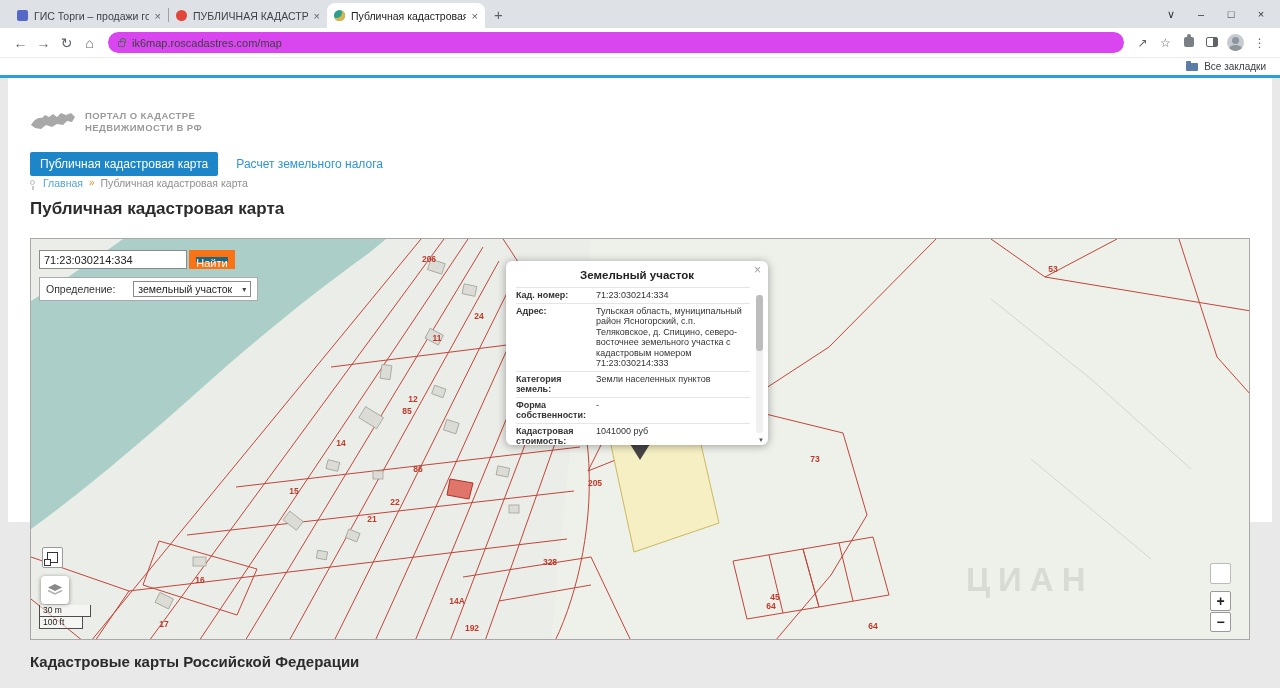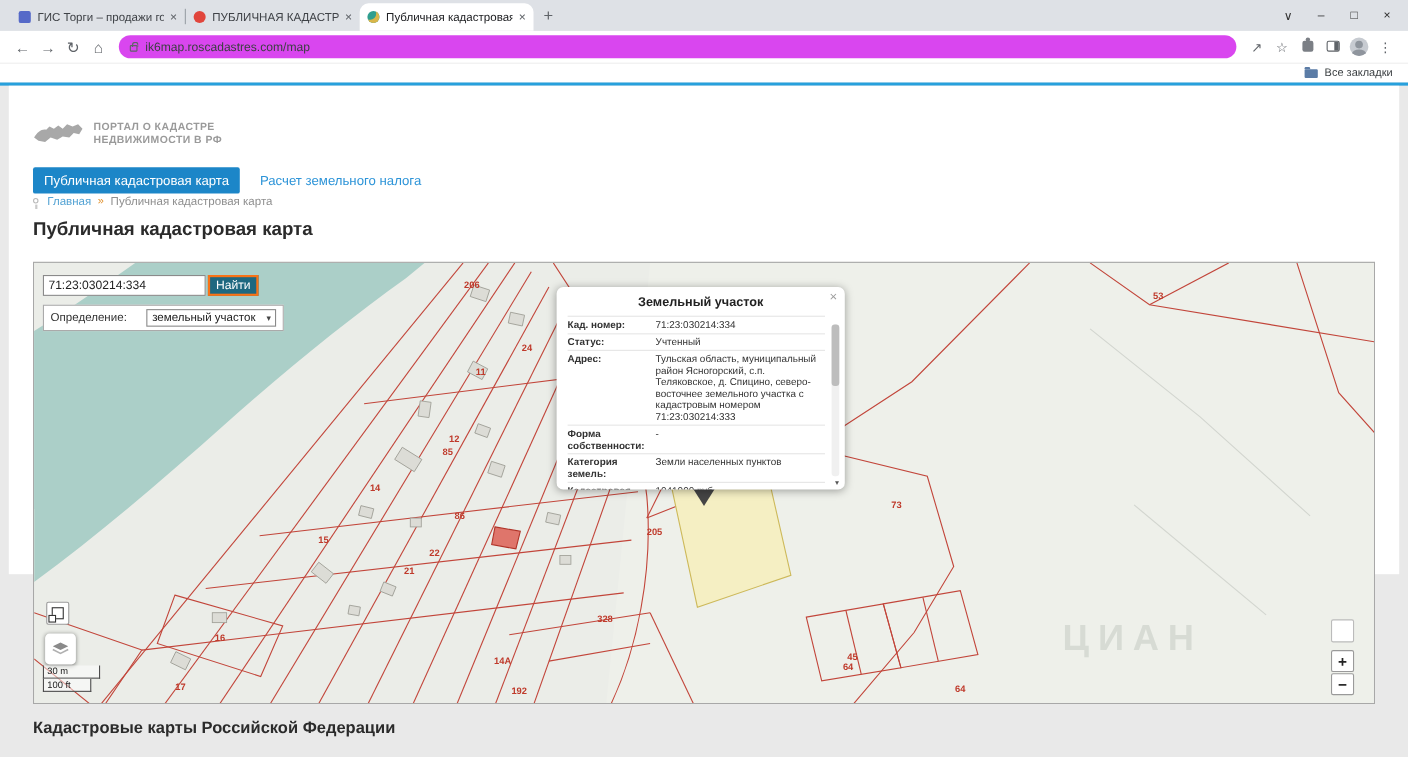--- a/index.html
+++ b/index.html
@@ -56,21 +56,21 @@
 
   
   .map{position:relative;width:1220px;height:402px;border:1px solid #a8a8a8;margin-top:19px;background:#ebede7;overflow:hidden}
   .map-svg{position:absolute;left:0;top:0}
   #parcel-layer{position:absolute;inset:0;pointer-events:none}
   .parcel-label{position:absolute;font-size:8.5px;font-weight:bold;color:#bf3a2b;transform:translate(-50%,-50%);white-space:nowrap}
   .watermark{position:absolute;left:935px;top:322px;font-size:33px;font-weight:bold;letter-spacing:8px;color:#bcc3bb;opacity:.45}
 
   .search-panel{position:absolute;left:8px;top:11px;display:flex;gap:2px;z-index:4}
   .search-input{width:148px;height:19px;border:1px solid #8a8a8a;font-size:11px;padding:1px 4px;color:#222;background:#fff}
-  .search-btn{width:46px;height:19px;background:#1e6880;border:2px solid #f97316;color:#fff;font-size:11px}
+  .search-btn{width:46px;height:19px;background:#1e6880;border:7px solid #f97316;color:#fff;font-size:11px}
   .def-panel{position:absolute;left:8px;top:38px;background:#fff;border:1px solid #aaa;padding:3px 6px;font-size:10.5px;color:#333;display:flex;align-items:center;gap:18px;z-index:4}
   .fakesel{border:1px solid #8a8a8a;padding:1px 4px;display:flex;align-items:center;gap:10px;font-size:10.5px;color:#222;background:#fff}
   .fakesel .caret{font-size:8px;color:#444}
   .compass{position:absolute;left:197px;top:46px;width:13px;height:13px;border:2px solid #2e2e2e;border-radius:50%;z-index:3}
   .compass:after{content:"";position:absolute;left:3px;top:3px;width:3px;height:3px;background:#2e2e2e;border-radius:50%}
 
   .mbtn{position:absolute;background:#fff;border:1px solid #9a9a9a;display:flex;align-items:center;justify-content:center;z-index:4;border-radius:2px}
   #btn-overview{left:11px;top:308px;width:21px;height:21px}
   .ov-outer{width:11px;height:11px;border:1.5px solid #333;position:relative}
   .ov-inner{position:absolute;left:-4px;bottom:-4px;width:7px;height:7px;background:#fff;border:1.5px solid #333}
@@ -310,34 +310,30 @@
 
     <div class="popup">
       <span class="popup-close">×</span>
       <div class="popup-title">Земельный участок</div>
       <div class="popup-rows">
         <div class="prow">
           <span class="pl">Кад. номер:</span>
           <span class="pv">71:23:030214:334</span>
         </div>
         <div class="prow">
-          <span class="pl">Статус:</span>
-          <span class="pv">Учтенный</span>
-        </div>
-        <div class="prow">
           <span class="pl">Адрес:</span>
           <span class="pv">Тульская область, муниципальный район Ясногорский, с.п. Теляковское, д. Спицино, северо-восточнее земельного участка с кадастровым номером 71:23:030214:333</span>
         </div>
         <div class="prow">
+          <span class="pl">Категория земель:</span>
+          <span class="pv">Земли населенных пунктов</span>
+        </div>
+        <div class="prow">
           <span class="pl">Форма собственности:</span>
           <span class="pv">-</span>
-        </div>
-        <div class="prow">
-          <span class="pl">Категория земель:</span>
-          <span class="pv">Земли населенных пунктов</span>
         </div>
         <div class="prow">
           <span class="pl">Кадастровая стоимость:</span>
           <span class="pv">1041000 руб</span>
         </div>
 
       </div>
       <div class="pscroll">
             <div class="pthumb"></div>
           </div>

